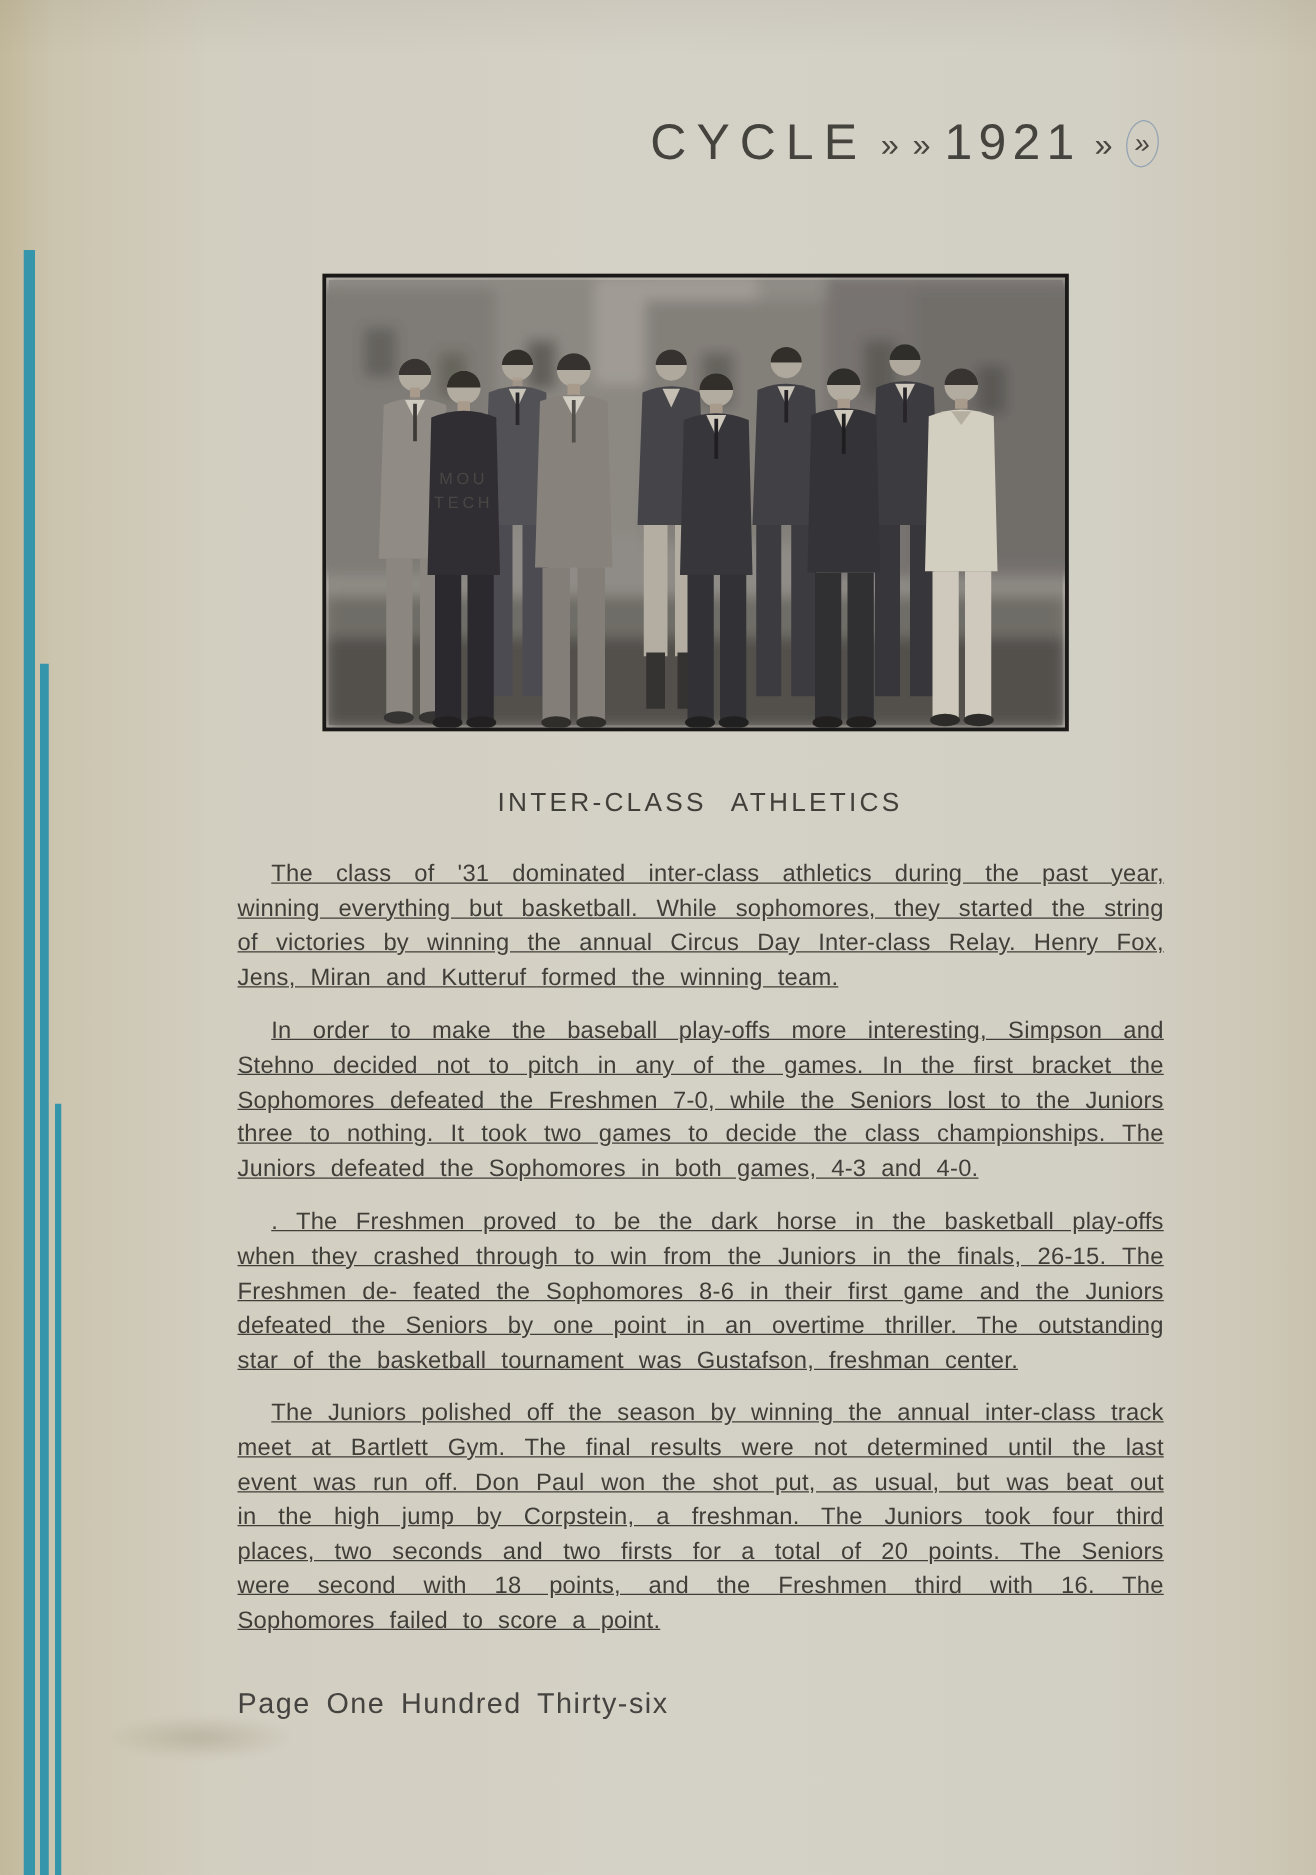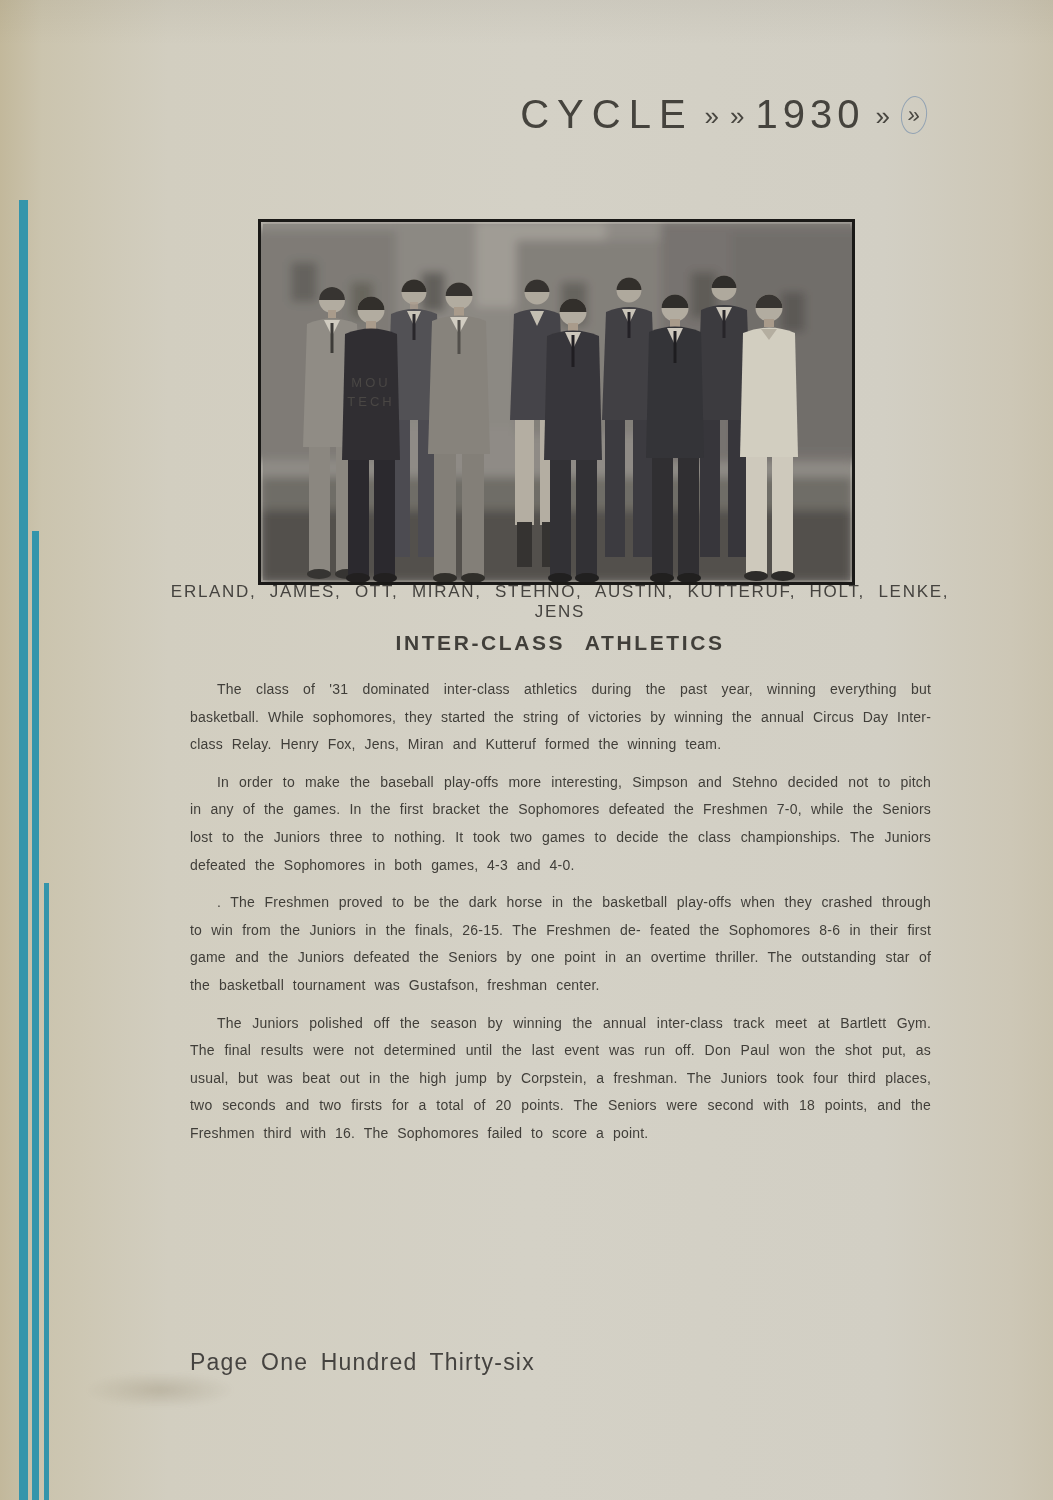--- a/index.html
+++ b/index.html
@@ -46,32 +46,32 @@
   .caption{
     position:absolute;left:160px;top:582px;width:800px;
     text-align:center;
     font-size:17px;letter-spacing:1.7px;word-spacing:7px;
     color:#45433f;
   }
   .heading{
     position:absolute;left:160px;top:631px;width:800px;
     text-align:center;
     font-size:21px;letter-spacing:2.6px;word-spacing:12px;
-    color:#413f3a;font-weight:700;
+    color:#413f3a;font-weight:400;
   }
   .article{
     position:absolute;left:190px;top:671px;width:741px;
     color:#403e39;
   }
   .article p{
-    margin:5px 0 10px 0;
-    font-size:14px;line-height:27.6px;
+    margin:15px 0 10px 0;
+    font-size:19px;line-height:27.6px;
     text-indent:27px;
     text-align:justify;
-    word-spacing:0.34em;letter-spacing:0.2px;
+    word-spacing:0.34em;letter-spacing:0.2px;text-decoration:underline;
   }
   .folio{
     position:absolute;left:190px;top:1349px;
     font-size:23px;letter-spacing:1.2px;word-spacing:5px;
     color:#454340;
   }
   .smudge{
     position:absolute;left:85px;top:1372px;width:150px;height:36px;
     background:radial-gradient(ellipse at center, rgba(133,120,92,0.28), rgba(133,120,92,0) 70%);
     filter:blur(2px);
@@ -83,21 +83,21 @@
 <div class="page">
 
   <div class="rule rule1"></div>
   <div class="rule rule2"></div>
   <div class="rule rule3"></div>
 
   <div class="masthead">
     <span class="word">CYCLE</span>
     <span class="chev">»</span>
     <span class="chev">»</span>
-    <span class="word year">1930</span>
+    <span class="word year">1921</span>
     <span class="chev">»</span>
     <span class="chev-circled">»</span>
   </div>
 
   <div class="photo-frame">
     <svg viewBox="0 0 591 360" preserveAspectRatio="none">
       <defs>
         <filter id="b" x="-20%" y="-20%" width="140%" height="140%">
             <feGaussianBlur stdDeviation="5"></feGaussianBlur>
           </filter>
@@ -229,21 +229,20 @@
         <rect x="485" y="235" width="21" height="118" fill="#d4d0c1"></rect>
           <rect x="511" y="235" width="21" height="118" fill="#d4d0c1"></rect>
         <ellipse cx="495" cy="354" rx="12" ry="5" fill="#21201d"></ellipse>
           <ellipse cx="522" cy="354" rx="12" ry="5" fill="#21201d"></ellipse>
       </g>
 
       <rect x="0" y="0" width="591" height="360" fill="#9b988f" opacity="0.10"></rect>
     </svg>
   </div>
 
-  <div class="caption">ERLAND, JAMES, OTT, MIRAN, STEHNO, AUSTIN, KUTTERUF, HOLT, LENKE, JENS</div>
 
   <div class="heading">INTER-CLASS ATHLETICS</div>
 
   <div class="article">
     <p>The class of '31 dominated inter-class athletics during the past year, winning everything but basketball.  While sophomores, they started the string of victories by winning the annual Circus Day Inter-class Relay.  Henry Fox, Jens, Miran and Kutteruf formed the winning team.</p>
     <p>In order to make the baseball play-offs more interesting, Simpson and Stehno decided not to pitch in any of the games.  In the first bracket the Sophomores defeated the Freshmen 7-0, while the Seniors lost to the Juniors three to nothing. It took two games to decide the class championships.  The Juniors defeated the Sophomores in both games, 4-3 and 4-0.</p>
     <p>.  The Freshmen proved to be the dark horse in the basketball play-offs when they crashed through to win from the Juniors in the finals, 26-15.  The Freshmen de- feated the Sophomores 8-6 in their first game and the Juniors defeated the Seniors by one point in an overtime thriller.  The outstanding star of the basketball tournament was Gustafson, freshman center.</p>
     <p>The Juniors polished off the season by winning the annual inter-class track meet at Bartlett Gym.  The final results were not determined until the last event was run off.   Don Paul won the shot put, as usual, but was beat out in the high jump by Corpstein, a freshman.  The Juniors took four third places, two seconds and two firsts for a total of 20 points.  The Seniors were second with 18 points, and the Freshmen third with 16.  The Sophomores failed to score a point.</p>
   </div>
 

